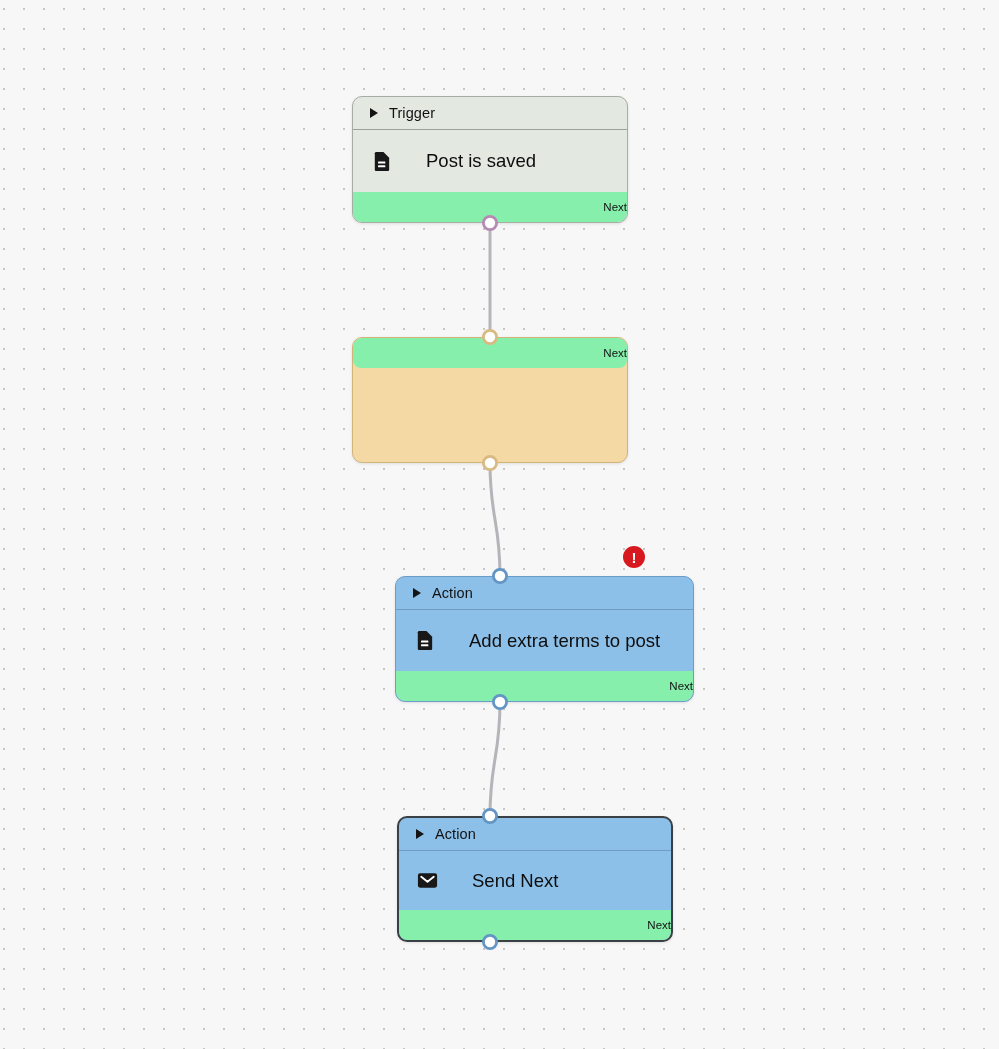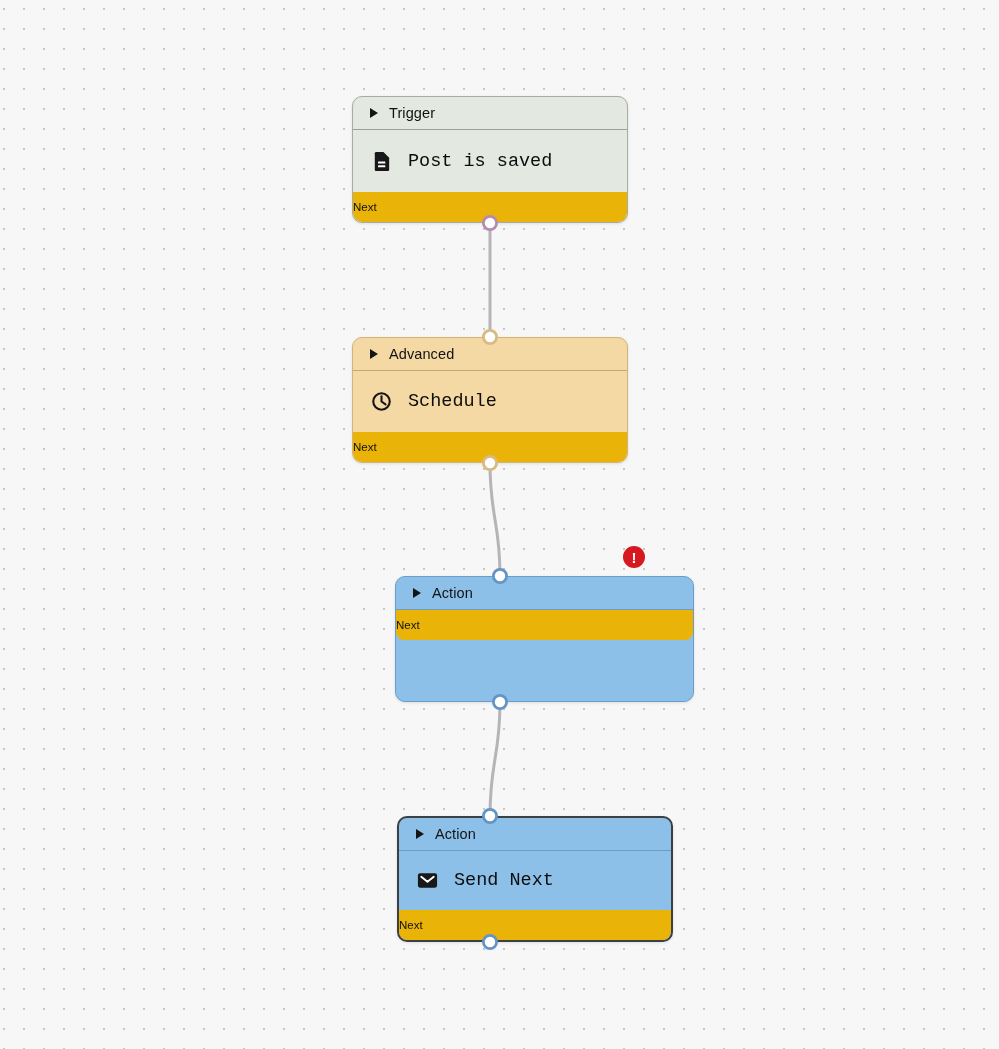--- a/index.html
+++ b/index.html
@@ -45,37 +45,36 @@
   }
   .cat {
     font-size: 14.5px;
     color: #121212;
     letter-spacing: 0.1px;
   }
   .node-body {
     flex: 1 1 auto;
     display: flex;
     align-items: center;
-    gap: 15px;
+    gap: 33px;
     padding: 0 17px;
-    font-family: Liberation Mono, monospace;
   }
   .node-body .icon { width: 23px; height: 23px; flex: 0 0 23px; }
   .title {
     font-size: 18.5px;
     color: #0d0d0d;
     white-space: nowrap;
   }
   .node-footer {
     flex: 0 0 30px;
     height: 30px;
-    background: #eab308;
-    display: flex;
-    align-items: center;
-    justify-content: flex-start;
+    background: #86efac;
+    display: flex;
+    align-items: center;
+    justify-content: flex-end;
     border-bottom-left-radius: 8px;
     border-bottom-right-radius: 8px;
   }
   .node-footer span {
     font-size: 11.5px;
     color: #111;
   }
 
   
   .t-trigger  { background: #e3e8e1; border-color: #a6ada4; }
@@ -134,40 +133,37 @@
         <rect x="8.4" y="16" width="7.6" height="2.1" rx="0.4" fill="#ffffff"></rect>
       </svg>
       <span class="title">Post is saved</span>
     </div>
     <div class="node-footer">
       <span>Next</span>
     </div>
   </div>
 
   <div class="node n2 t-advanced">
-    <div class="node-header">
-      <span class="tri"></span>
-      <span class="cat">Advanced</span>
-    </div>
-    <div class="node-body">
-      <svg class="icon" viewBox="0 0 24 24">
-        <circle cx="12" cy="12" r="8.6" fill="none" stroke="#141414" stroke-width="2.2"></circle>
-        <path d="M12 6.6 V12 L16.2 14.9" fill="none" stroke="#141414" stroke-width="2.2" stroke-linecap="round" stroke-linejoin="round"></path>
-      </svg>
-      <span class="title">Schedule</span>
-    </div>
     <div class="node-footer">
       <span>Next</span>
     </div>
   </div>
 
   <div class="node n3 t-action">
     <div class="node-header">
       <span class="tri"></span>
       <span class="cat">Action</span>
+    </div>
+    <div class="node-body">
+      <svg class="icon" viewBox="0 0 24 24">
+        <path d="M6.5 2 H14 L20 8 V20.5 C20 21.33 19.33 22 18.5 22 H6.5 C5.67 22 5 21.33 5 20.5 V3.5 C5 2.67 5.67 2 6.5 2 Z" fill="#181818"></path>
+        <rect x="8.4" y="12" width="7.6" height="2.1" rx="0.4" fill="#ffffff"></rect>
+        <rect x="8.4" y="16" width="7.6" height="2.1" rx="0.4" fill="#ffffff"></rect>
+      </svg>
+      <span class="title">Add extra terms to post</span>
     </div>
     <div class="node-footer">
       <span>Next</span>
     </div>
   </div>
 
   <div class="node n4 t-action selected">
     <div class="node-header">
       <span class="tri"></span>
       <span class="cat">Action</span>

